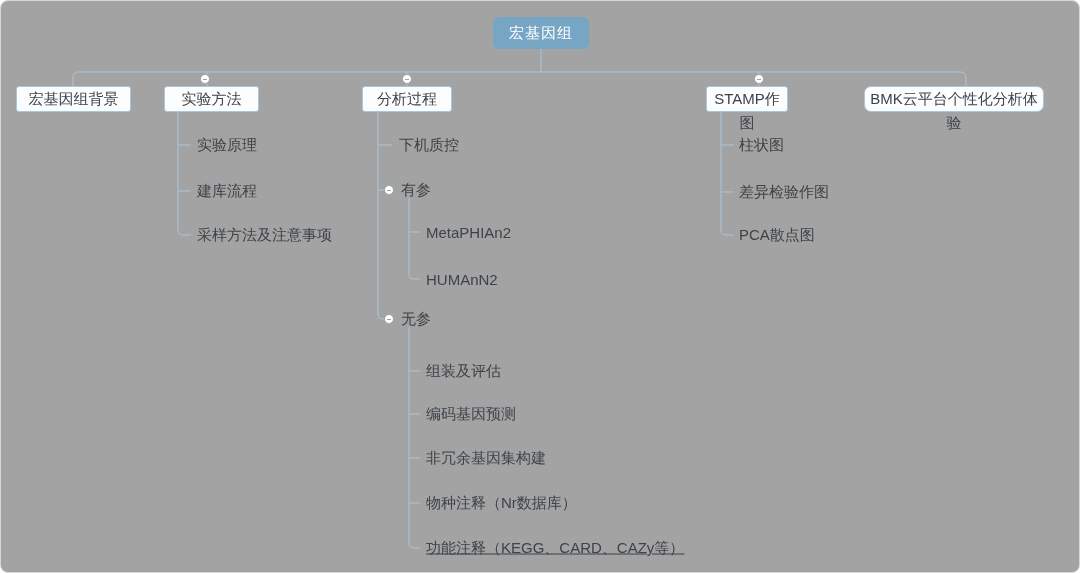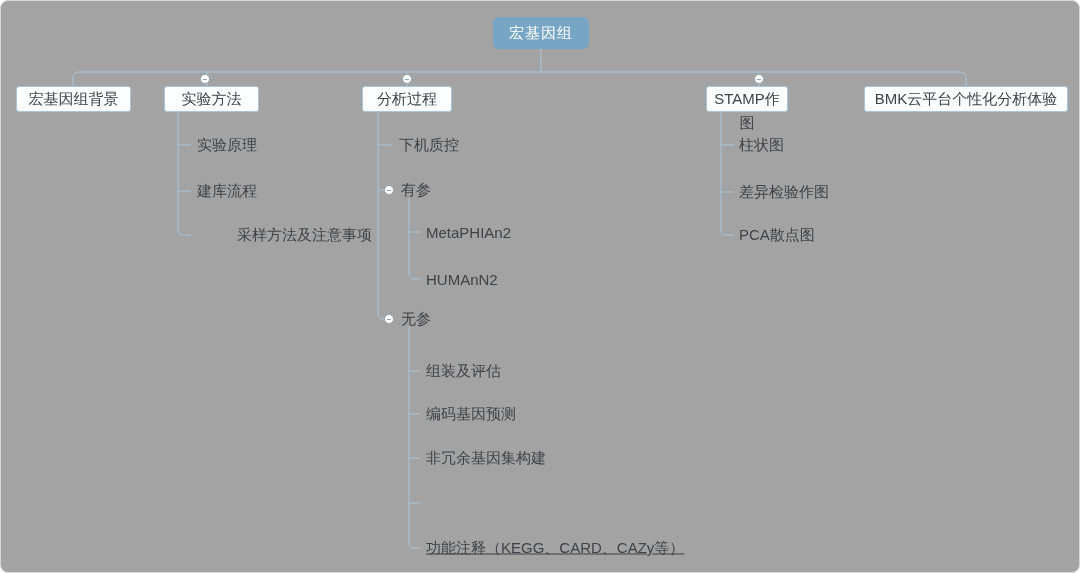--- a/index.html
+++ b/index.html
@@ -70,51 +70,52 @@
     <path d="M720 144 H733"></path>
     <path d="M720 191 H733"></path>
   </svg>
 
   <div class="root-node">宏基因组</div>
 
   <div class="branch-node" style="left:15px;width:115px;">宏基因组背景</div>
   <div class="branch-node" style="left:163px;width:95px;">实验方法</div>
   <div class="branch-node" style="left:361px;width:90px;">分析过程</div>
   <div class="branch-node" style="left:705px;width:82px;">STAMP作图</div>
-  <div class="branch-node" style="left:863px;width:204px;">BMK云平台个性化分析体验</div>
+  <div class="branch-node" style="left:863px;width:180px;border-radius:7px;">BMK云平台个性化分析体验</div>
 
   <div class="collapse" style="left:204px;top:78px;">
       <span class="minus"></span>
     </div>
   <div class="collapse" style="left:406px;top:78px;">
       <span class="minus"></span>
     </div>
   <div class="collapse" style="left:758px;top:78px;">
       <span class="minus"></span>
     </div>
 
   <div class="label" style="left:196px;top:144px;">实验原理</div>
   <div class="label" style="left:196px;top:190px;">建库流程</div>
-  <div class="label" style="left:196px;top:234px;margin-left:40px;">采样方法及注意事项</div>
+  <div class="label" style="left:196px;top:234px;">采样方法及注意事项</div>
 
   <div class="label" style="left:398px;top:144px;">下机质控</div>
 
   <div class="collapse" style="left:388px;top:189px;">
       <span class="minus"></span>
     </div>
   <div class="label" style="left:400px;top:189px;">有参</div>
   <div class="label" style="left:425px;top:231px;">MetaPHIAn2</div>
   <div class="label" style="left:425px;top:278px;">HUMAnN2</div>
 
   <div class="collapse" style="left:388px;top:318px;">
       <span class="minus"></span>
     </div>
   <div class="label" style="left:400px;top:318px;">无参</div>
   <div class="label" style="left:425px;top:370px;">组装及评估</div>
   <div class="label" style="left:425px;top:413px;">编码基因预测</div>
   <div class="label" style="left:425px;top:457px;">非冗余基因集构建</div>
+  <div class="label" style="left:425px;top:502px;">物种注释（Nr数据库）</div>
   <div class="label" style="left:425px;top:547px;text-decoration:underline;">功能注释（KEGG、CARD、CAZy等）</div>
 
   <div class="label" style="left:738px;top:144px;">柱状图</div>
   <div class="label" style="left:738px;top:191px;">差异检验作图</div>
   <div class="label" style="left:738px;top:234px;">PCA散点图</div>
 
 </div>
 
 </body></html>

